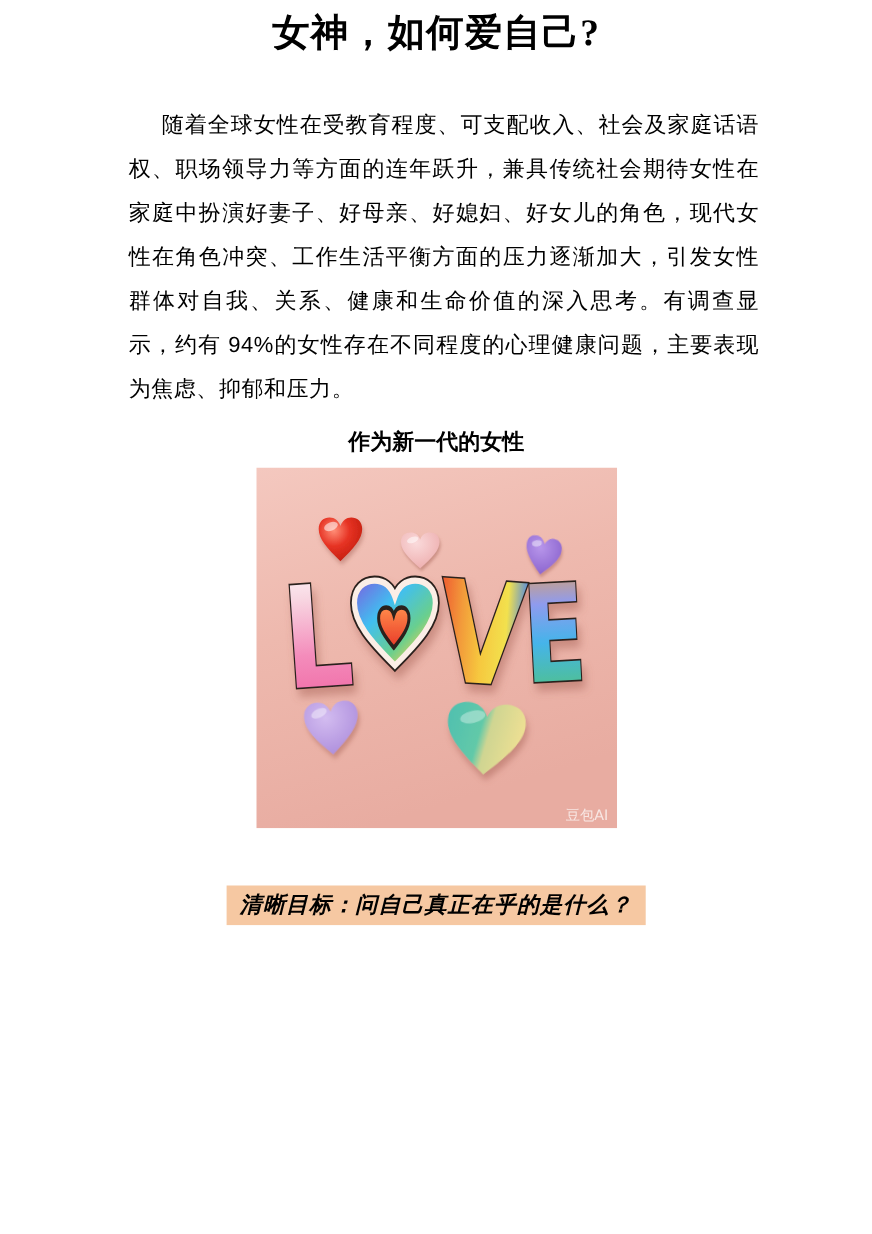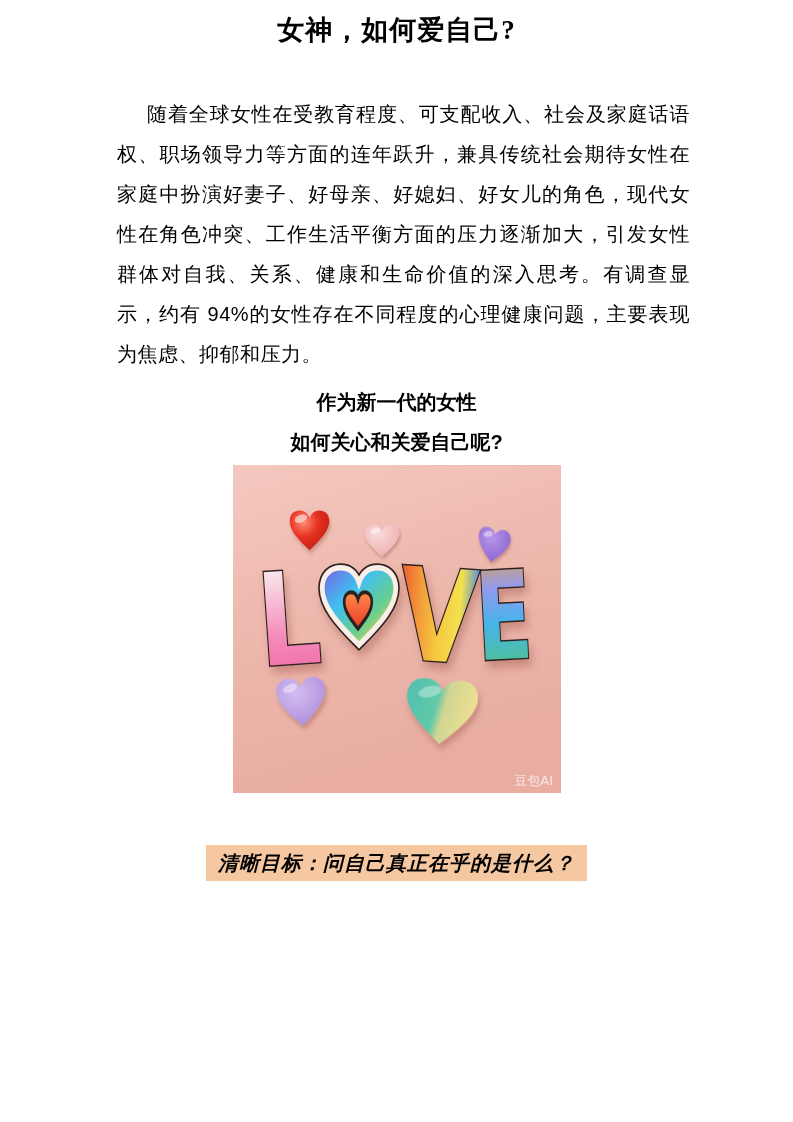--- a/index.html
+++ b/index.html
@@ -8,21 +8,21 @@
     width: 793px;
     height: 1122px;
     background: #ffffff;
     overflow: hidden;
     font-family: "Liberation Sans", sans-serif;
     color: #000000;
   }
   .doc-title {
     margin: 13px 0 8px 0;
     font-family: "Liberation Serif", serif;
-    font-size: 27px;
+    font-size: 34px;
     font-weight: bold;
     line-height: 35px;
     text-align: center;
     letter-spacing: 1px;
   }
   .body-para {
     margin: 0 103px 0 117px;
     font-size: 20px;
     line-height: 40px;
     text-align: justify;
@@ -76,21 +76,20 @@
 </head>
 <body>
 
 <div class="page">
 
   <h1 class="doc-title">女神，如何爱自己?</h1>
 
   <p class="body-para para-intro">随着全球女性在受教育程度、可支配收入、社会及家庭话语权、职场领导力等方面的连年跃升，兼具传统社会期待女性在家庭中扮演好妻子、好母亲、好媳妇、好女儿的角色，现代女性在角色冲突、工作生活平衡方面的压力逐渐加大，引发女性群体对自我、关系、健康和生命价值的深入思考。有调查显示，约有 94%的女性存在不同程度的心理健康问题，主要表现为焦虑、抑郁和压力。</p>
 
   <p class="center-bold first">作为新一代的女性</p>
-  <p class="center-bold">如何关心和关爱自己呢?</p>
 
   <div class="figure-wrap">
     <svg width="328" height="328" viewBox="0 0 328 328">
       <defs>
         <linearGradient id="bgGrad" x1="0" y1="0" x2="0.3" y2="1">
           <stop offset="0" stop-color="#f4c8bf"></stop>
           <stop offset="0.45" stop-color="#eeb9ae"></stop>
           <stop offset="1" stop-color="#e8aca1"></stop>
         </linearGradient>
         <radialGradient id="gradRed" cx="0.35" cy="0.3" r="0.9">

